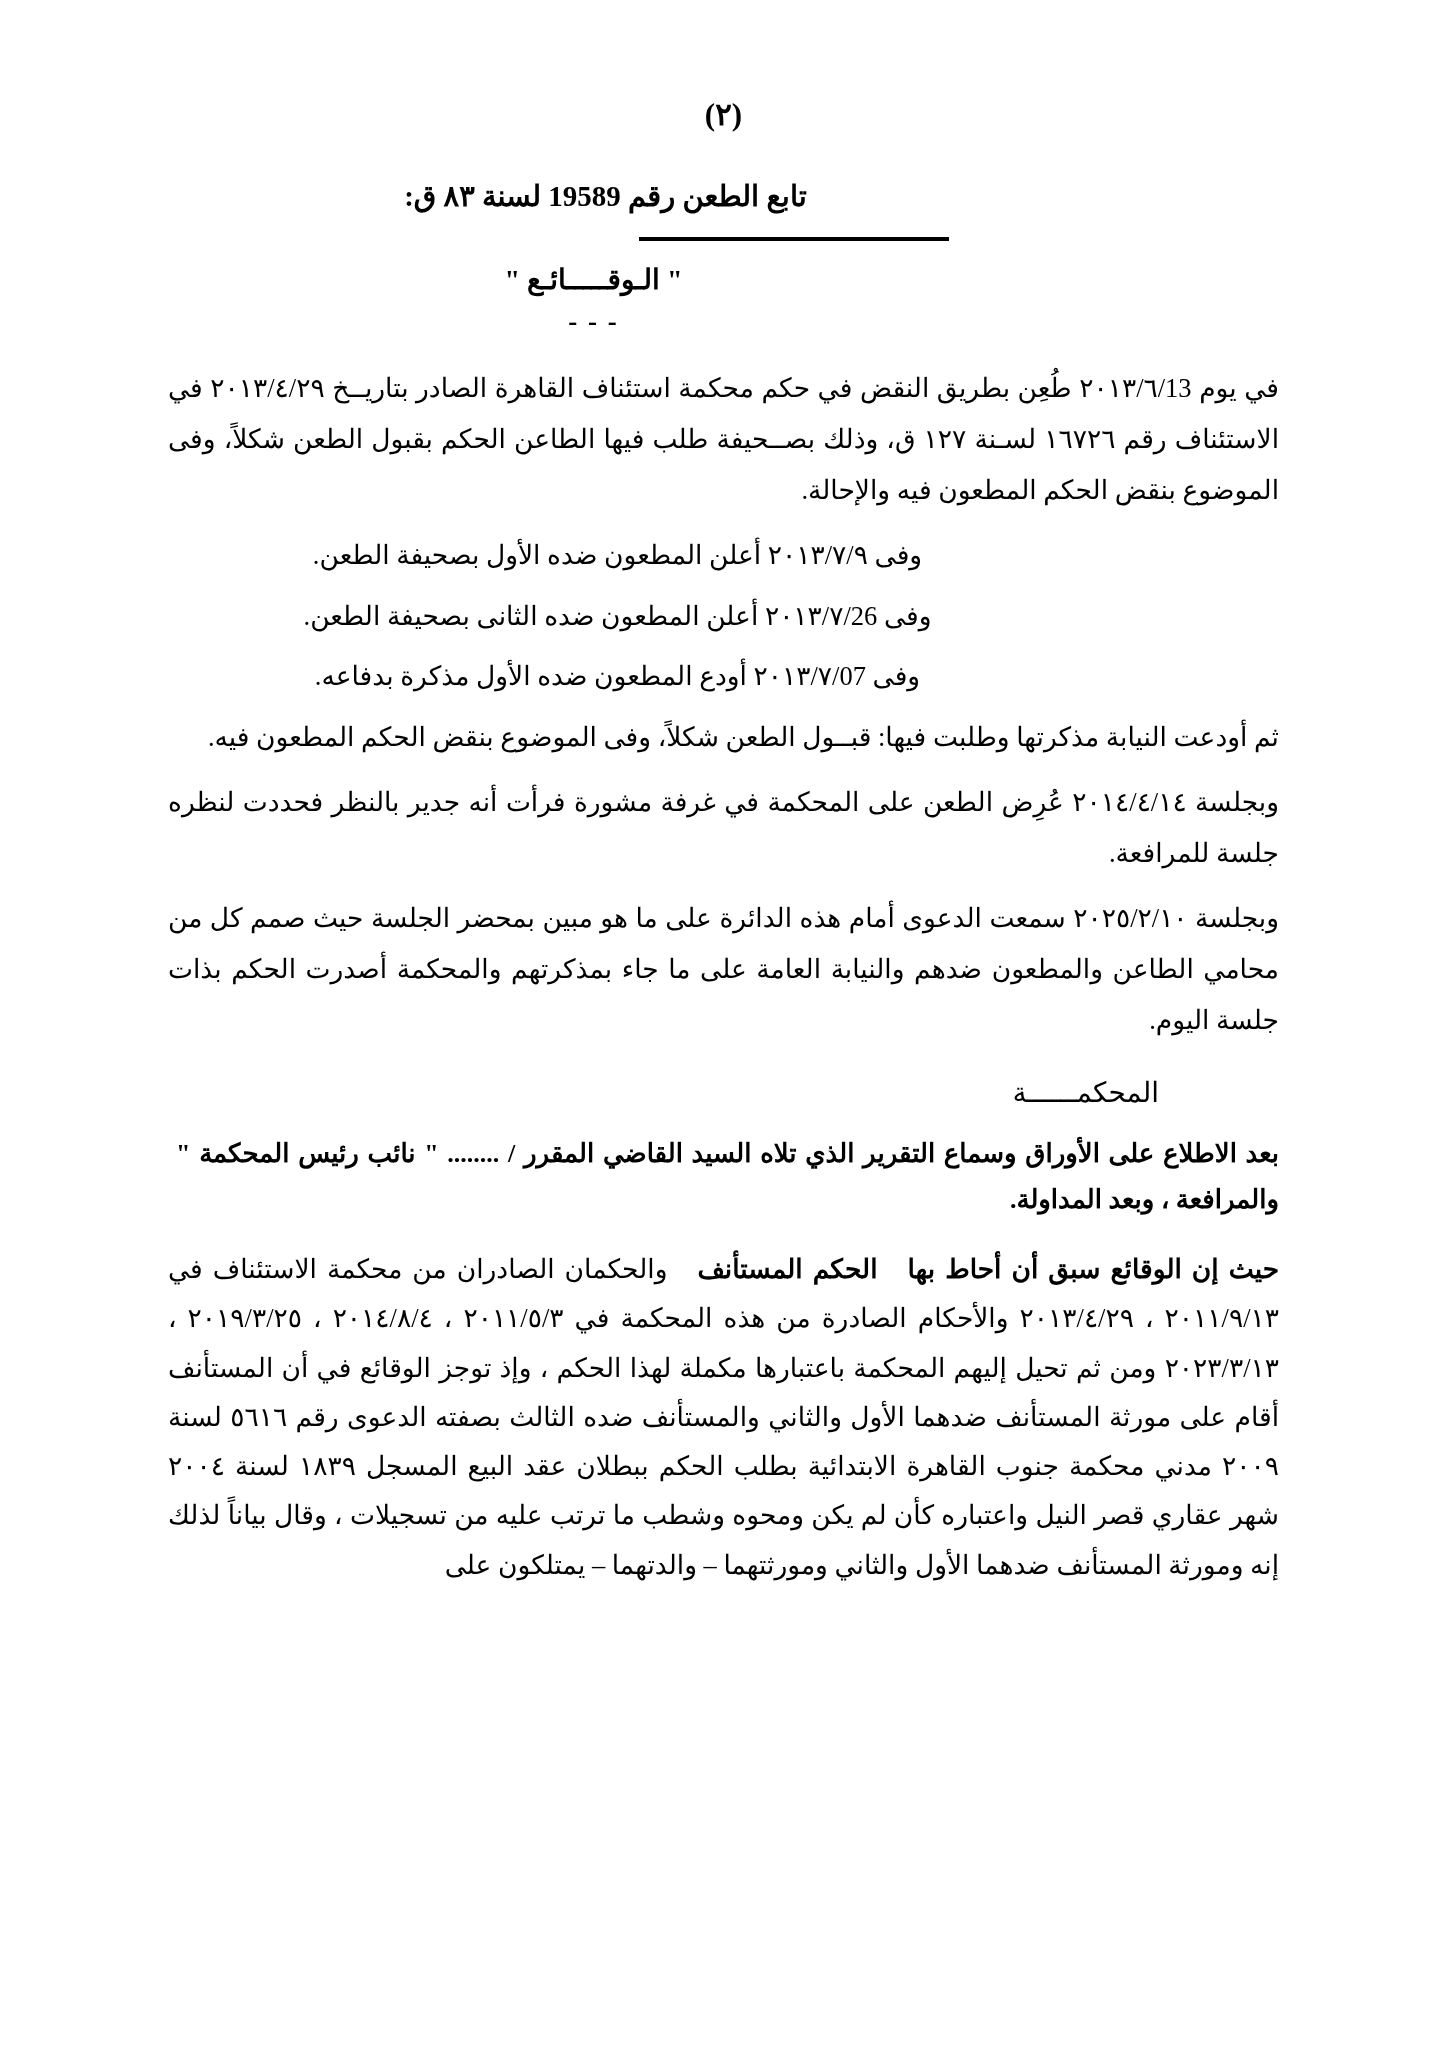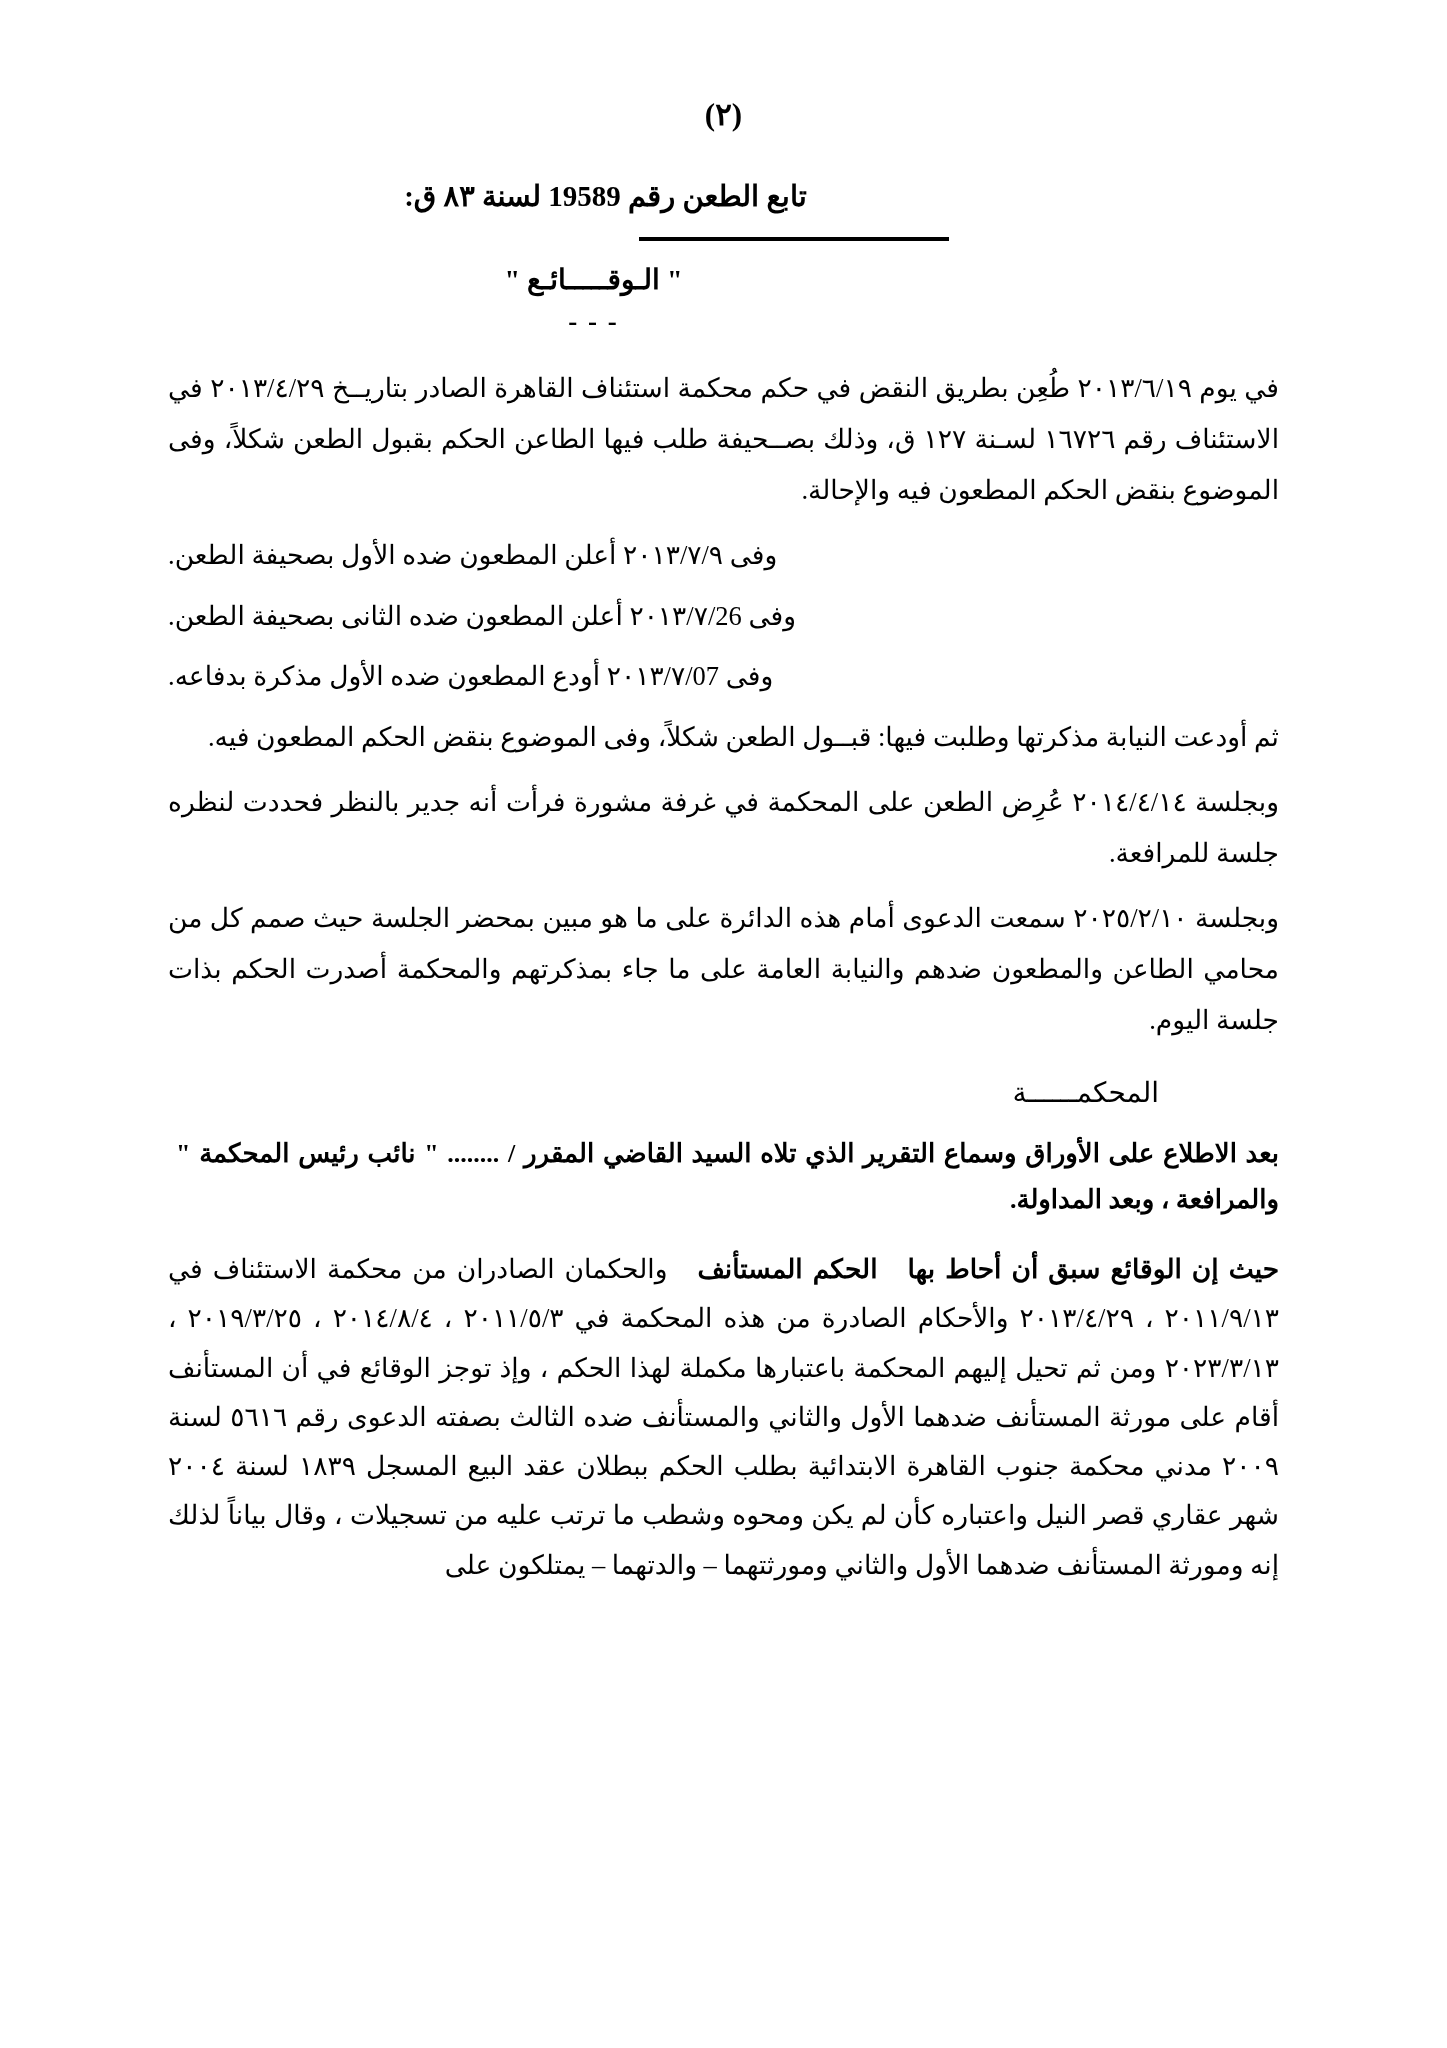--- a/index.html
+++ b/index.html
@@ -97,21 +97,21 @@
     line-height: 1.92;
     text-align: justify;
     text-justify: inter-word;
     margin: 0 0 14px 0;
     text-align-last: right;
   }
   p.short {
     font-size: 26.5px;
     line-height: 1.92;
     margin: 0 0 10px 0;
-    text-align: left;
+    text-align: center;
     padding-right: 212px;
   }
   p.bold-block {
     font-size: 26px;
     font-weight: 700;
     line-height: 1.78;
     text-align: justify;
     margin: 0 0 22px 8px;
   }
   .b { font-weight: 700; margin-left: 20px; }
@@ -131,21 +131,21 @@
     <div class="case-header">تابع الطعن رقم 19589 لسنة ٨٣ ق:</div>
 
     <div class="header-rule-wrap">
       <div class="header-rule"></div>
     </div>
 
     <div class="section-title">" الـوقـــــائـع "</div>
 
     <div class="dashes">- - -</div>
 
-    <p class="para">في يوم ٢٠١٣/٦/١٩ طُعِن بطريق النقض في حكم محكمة استئناف القاهرة الصادر بتاريــخ ٢٠١٣/٤/٢٩ في الاستئناف رقم ١٦٧٢٦ لسـنة ١٢٧ ق، وذلك بصــحيفة طلب فيها الطاعن الحكم بقبول الطعن شكلاً، وفى الموضوع بنقض الحكم المطعون فيه والإحالة.</p>
+    <p class="para">في يوم ٢٠١٣/٦/13 طُعِن بطريق النقض في حكم محكمة استئناف القاهرة الصادر بتاريــخ ٢٠١٣/٤/٢٩ في الاستئناف رقم ١٦٧٢٦ لسـنة ١٢٧ ق، وذلك بصــحيفة طلب فيها الطاعن الحكم بقبول الطعن شكلاً، وفى الموضوع بنقض الحكم المطعون فيه والإحالة.</p>
 
     <p class="short">وفى ٢٠١٣/٧/٩ أعلن المطعون ضده الأول بصحيفة الطعن.</p>
 
     <p class="short">وفى ٢٠١٣/٧/26 أعلن المطعون ضده الثانى بصحيفة الطعن.</p>
 
     <p class="short">وفى ٢٠١٣/٧/07 أودع المطعون ضده الأول مذكرة بدفاعه.</p>
 
     <p class="para">ثم أودعت النيابة مذكرتها وطلبت فيها: قبــول الطعن شكلاً، وفى الموضوع بنقض الحكم المطعون فيه.</p>
 
     <p class="para">وبجلسة ٢٠١٤/٤/١٤ عُرِض الطعن على المحكمة في غرفة مشورة فرأت أنه جدير بالنظر فحددت لنظره جلسة للمرافعة.</p>

